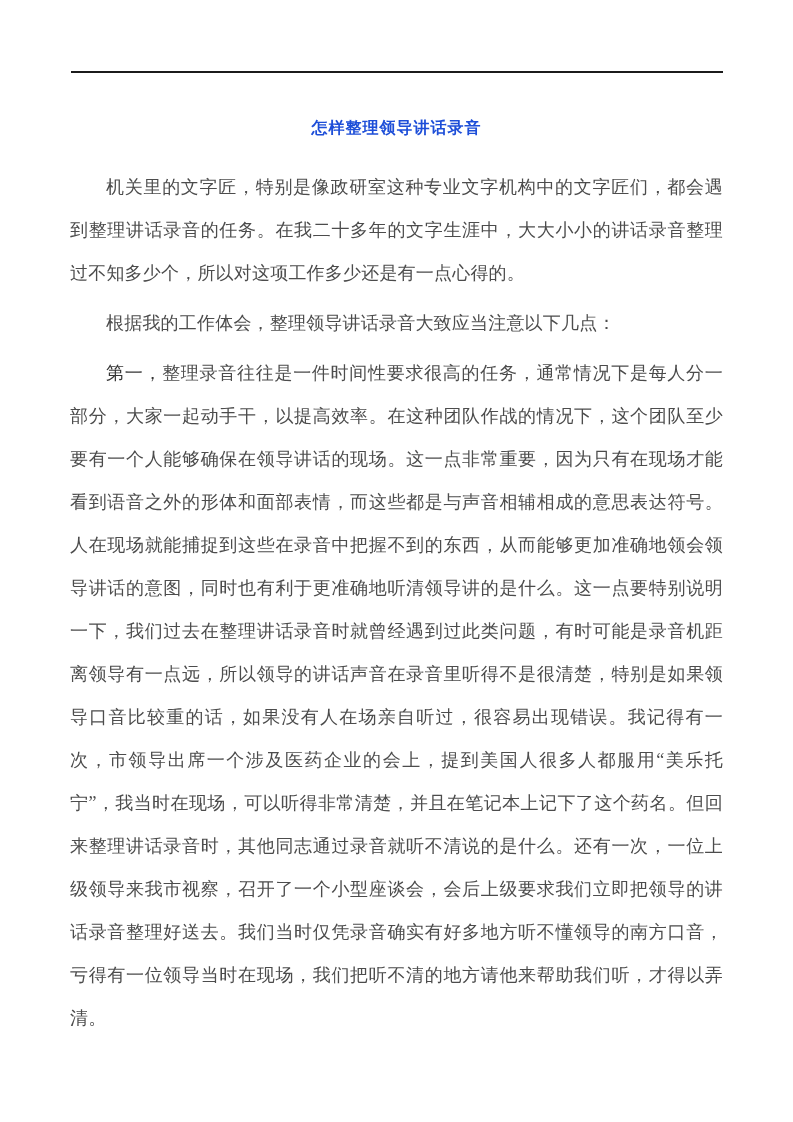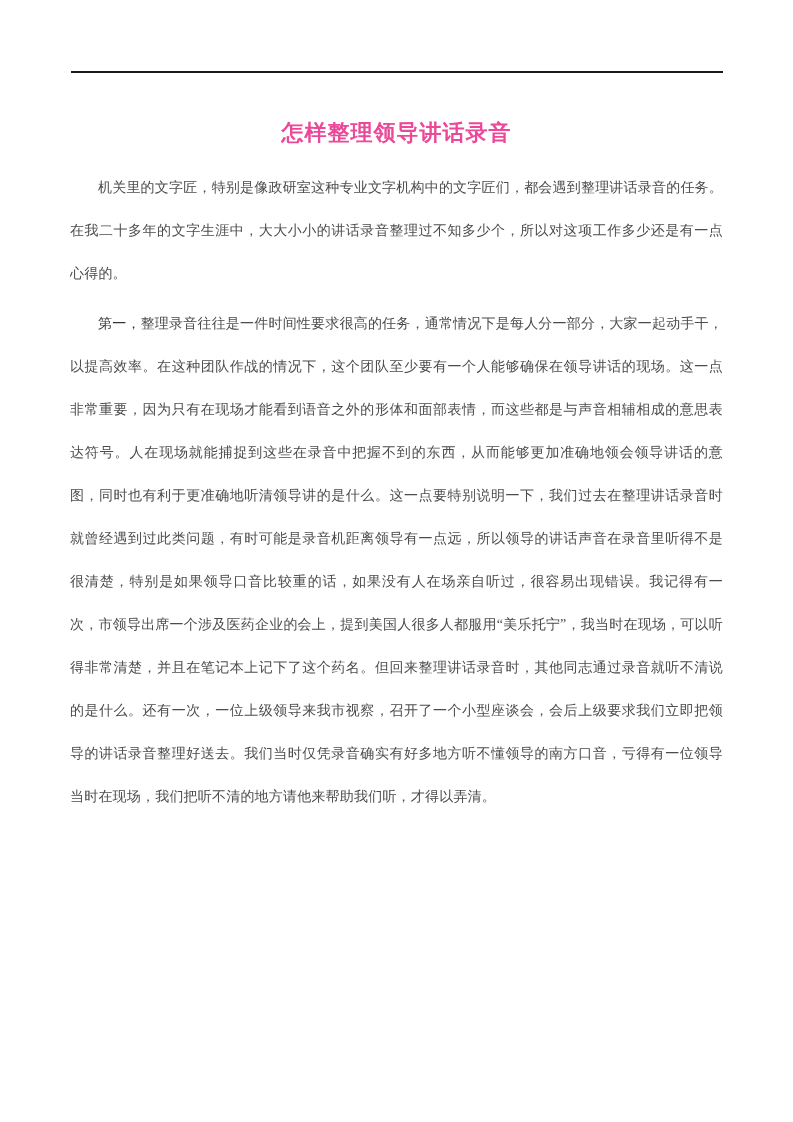--- a/index.html
+++ b/index.html
@@ -23,49 +23,50 @@
     height: 0;
     border-top: 2px solid #1b1b1b;
   }
   .doc-title {
     position: absolute;
     left: 0;
     right: 0;
     top: 118px;
     margin: 0;
     text-align: center;
-    font-size: 22px;
+    font-size: 16px;
     font-weight: bold;
-    color: #ec4899;
+    color: #1d4ed8;
     letter-spacing: 1px;
   }
   .content {
     position: absolute;
     left: 70px;
     top: 166px;
     width: 653px;
   }
   .para {
     margin: 0 0 7px 0;
-    font-size: 14px;
+    font-size: 18px;
     line-height: 43px;
     color: #4c4c4c;
     text-align: justify;
     text-justify: inter-ideograph;
     text-indent: 2em;
     letter-spacing: 0.2px;
   }
   .para .lead {
     font-weight: normal;
     color: #343434;
   }
 </style>
 </head>
 <body>
 
 <div class="page">
   <div class="header-rule"></div>
   <h1 class="doc-title">怎样整理领导讲话录音</h1>
   <div class="content">
     <p class="para"><span class="lead"></span><span>机关里的文字匠，特别是像政研室这种专业文字机构中的文字匠们，都会遇到整理讲话录音的任务。在我二十多年的文字生涯中，大大小小的讲话录音整理过不知多少个，所以对这项工作多少还是有一点心得的。</span></p>
+    <p class="para"><span class="lead"></span><span>根据我的工作体会，整理领导讲话录音大致应当注意以下几点：</span></p>
     <p class="para"><span class="lead">第一，</span><span>整理录音往往是一件时间性要求很高的任务，通常情况下是每人分一部分，大家一起动手干，以提高效率。在这种团队作战的情况下，这个团队至少要有一个人能够确保在领导讲话的现场。这一点非常重要，因为只有在现场才能看到语音之外的形体和面部表情，而这些都是与声音相辅相成的意思表达符号。人在现场就能捕捉到这些在录音中把握不到的东西，从而能够更加准确地领会领导讲话的意图，同时也有利于更准确地听清领导讲的是什么。这一点要特别说明一下，我们过去在整理讲话录音时就曾经遇到过此类问题，有时可能是录音机距离领导有一点远，所以领导的讲话声音在录音里听得不是很清楚，特别是如果领导口音比较重的话，如果没有人在场亲自听过，很容易出现错误。我记得有一次，市领导出席一个涉及医药企业的会上，提到美国人很多人都服用“美乐托宁”，我当时在现场，可以听得非常清楚，并且在笔记本上记下了这个药名。但回来整理讲话录音时，其他同志通过录音就听不清说的是什么。还有一次，一位上级领导来我市视察，召开了一个小型座谈会，会后上级要求我们立即把领导的讲话录音整理好送去。我们当时仅凭录音确实有好多地方听不懂领导的南方口音，亏得有一位领导当时在现场，我们把听不清的地方请他来帮助我们听，才得以弄清。</span></p>
   </div>
 </div>
 
 </body></html>

